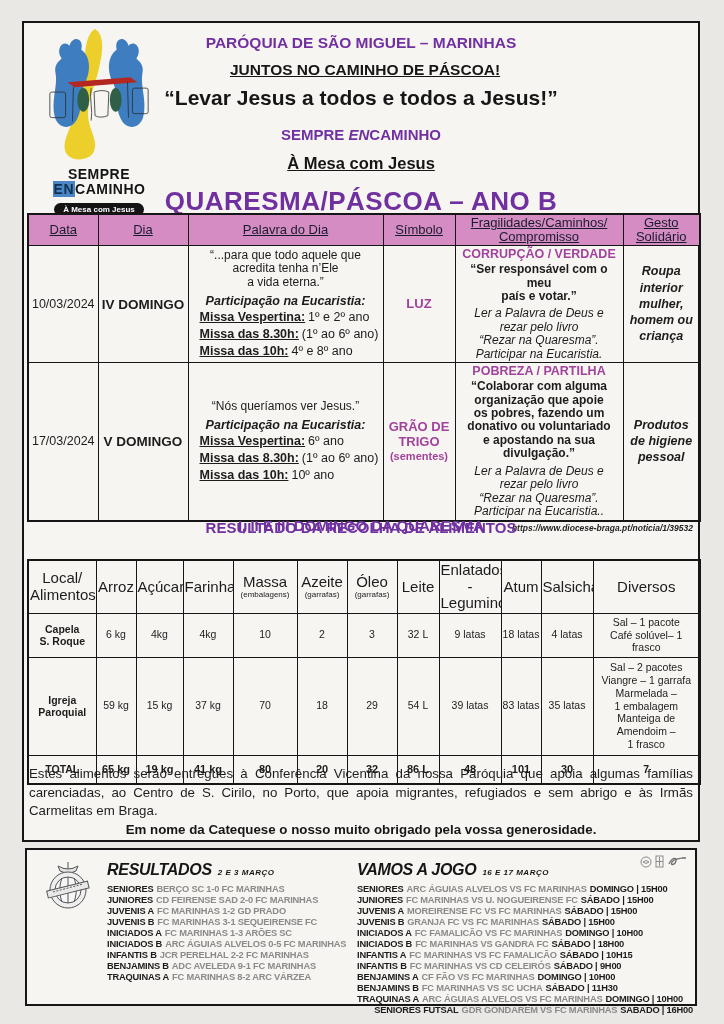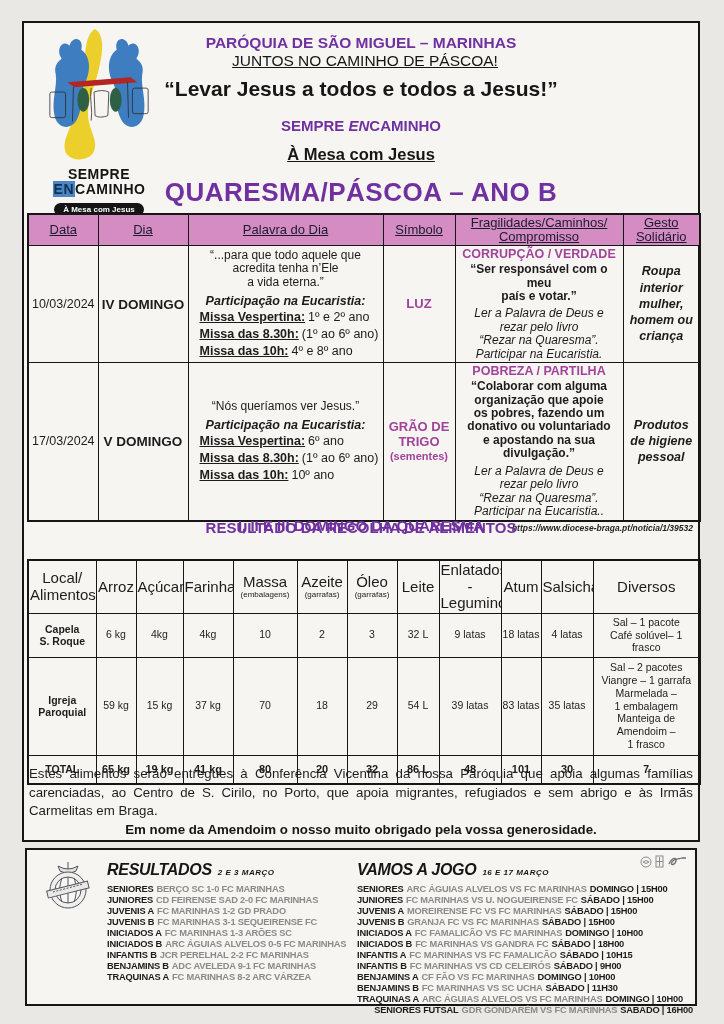--- a/index.html
+++ b/index.html
@@ -16,21 +16,21 @@
 
   
   .logo-block{position:absolute;left:8px;top:4px;width:134px;text-align:center;}
   .logo-word{font-size:14px;font-weight:800;letter-spacing:.5px;line-height:1.1;color:#141414;}
   .logo-en{background:#4a86c6;color:#10304f;padding:0 1px;}
   .logo-badge{display:inline-block;background:#141414;color:#fff;font-size:8px;font-weight:700;
     padding:2px 9px;border-radius:9px;margin-top:4px;}
   .logo-tiny{font-size:5px;font-weight:700;color:#444;line-height:1.4;margin-top:3px;}
   .head{ text-align:center;padding-top:11px;}
   .h-title{font-size:15.5px;font-weight:700;color:#7030a0;}
-  .h-sub{font-size:15.5px;font-weight:400;text-decoration:underline;color:#161616;padding-left:8px;}
+  .h-sub{font-size:15.5px;font-weight:700;text-decoration:underline;margin-top:9px;color:#161616;padding-left:8px;}
   .h-motto{font-size:21px;font-weight:800;margin-top:7px;color:#161616;}
   .h-semp{font-size:15px;font-weight:700;color:#7030a0;margin-top:16px;}
   .h-semp .em{font-style:italic;}
   .h-mesa{font-size:16.5px;font-weight:700;text-decoration:underline;margin-top:11px;color:#161616;}
   .h-season{font-size:26px;font-weight:800;color:#7030a0;margin-top:13px;letter-spacing:.5px;}
 
   
   table{border-collapse:collapse;table-layout:fixed;}
   .t1{position:absolute;left:3px;top:190px;width:672px;border:2px solid #161616;}
   .t1 td{border:1.5px solid #161616;text-align:center;vertical-align:middle;padding:1px 2px;overflow:hidden;}
@@ -371,21 +371,21 @@
           <td class="t2-val">101</td>
           <td class="t2-val">30</td>
           <td class="t2-div">
             <div>7</div>
           </td>
         </tr>
       </tbody>
   </table>
 
   <div class="closing-para">Estes alimentos serão entregues à Conferência Vicentina da nossa Paróquia que apoia algumas famílias carenciadas, ao Centro de S. Cirilo, no Porto, que apoia migrantes, refugiados e sem abrigo e às Irmãs Carmelitas em Braga.</div>
-  <div class="closing-thanks">Em nome da Amendoim o nosso muito obrigado pela vossa generosidade.</div>
+  <div class="closing-thanks">Em nome da Catequese o nosso muito obrigado pela vossa generosidade.</div>
 </div>
 
 <div class="box sports">
 
   <svg class="crest" width="46" height="52" viewBox="0 0 46 52">
     <g stroke="#555" fill="none" stroke-width="1">
       <path d="M23,2 L23,10"></path>
       <path d="M13,6 Q23,12 33,6 L31,11 Q23,15 15,11 Z" fill="#e2e2e2"></path>
       <circle cx="23" cy="30" r="18" fill="#efefef"></circle>
       <circle cx="23" cy="30" r="13" fill="#f7f7f7"></circle>

